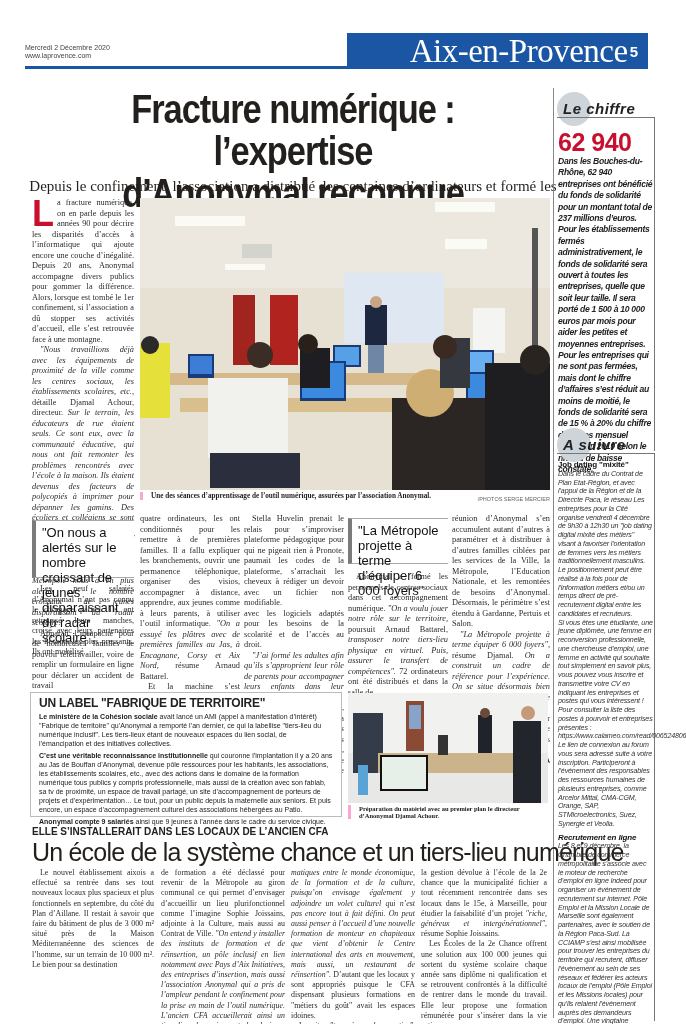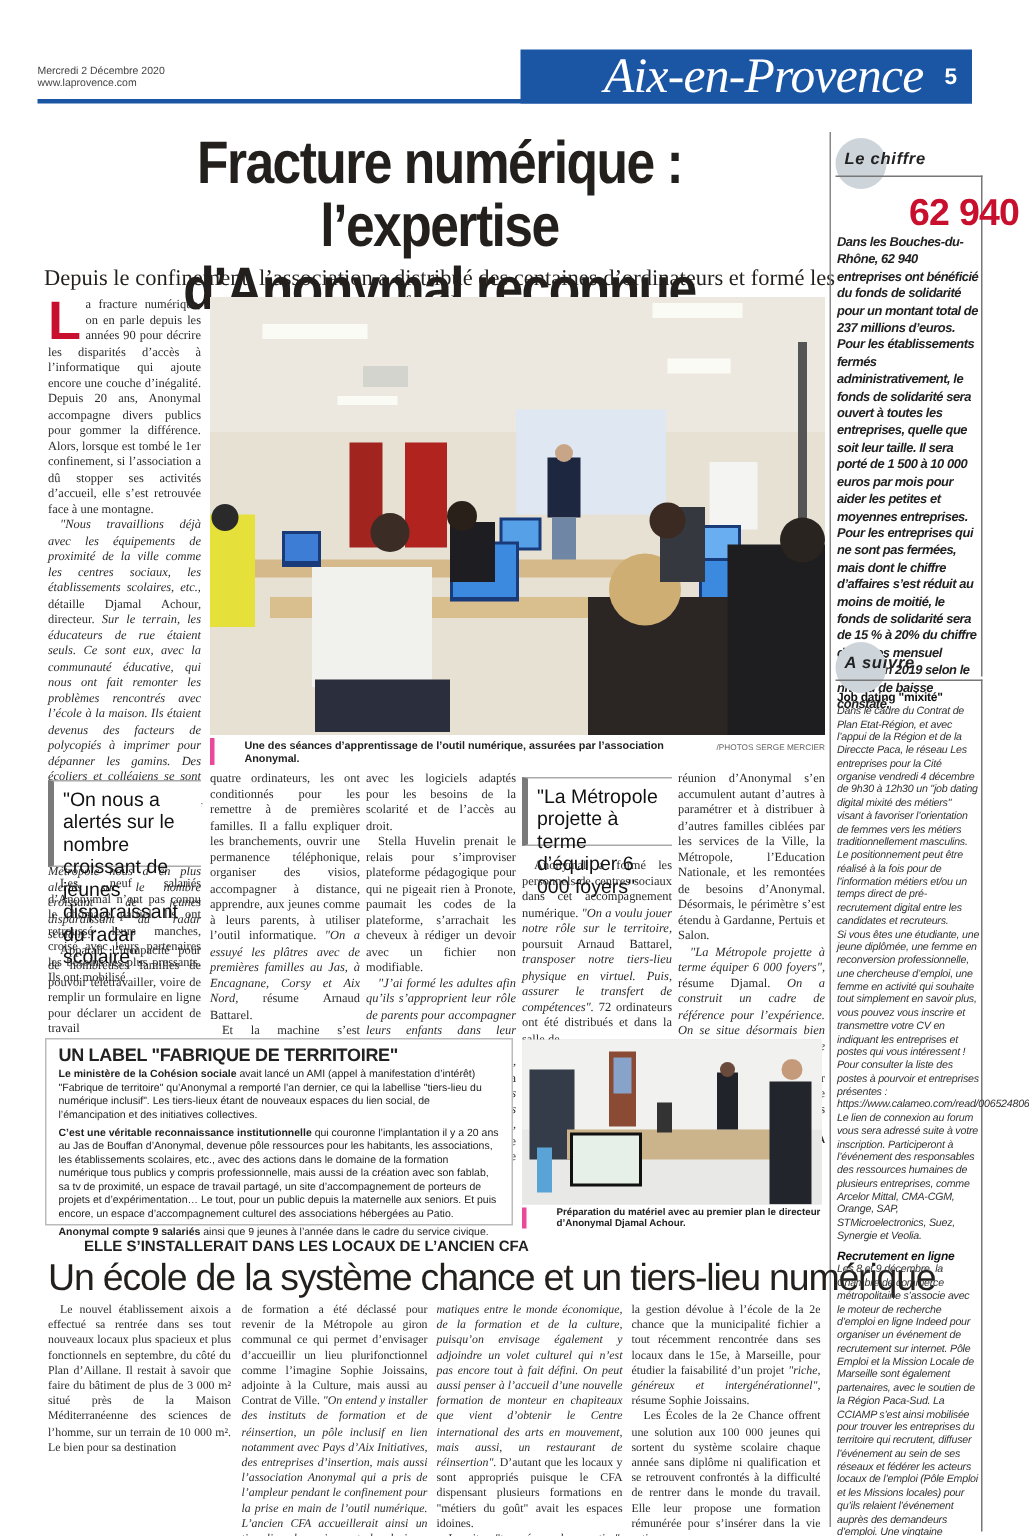--- a/index.html
+++ b/index.html
@@ -4,59 +4,59 @@
 <style>
   * { box-sizing: border-box; margin: 0; padding: 0; }
   html, body { width: 686px; height: 1024px; background: #fff; overflow: hidden; }
   body { position: relative; font-family: "DejaVu Serif", serif; color: #222; }
   .abs { position: absolute; }
 
   
   .hdr-date { left: 25px; top: 44px; font-family: "Liberation Sans", sans-serif; font-size: 7px; line-height: 8px; color: #444; }
   .hdr-rule { left: 25px; top: 66px; width: 623px; height: 3px; background: #1b56a4; }
   .hdr-band { left: 347px; top: 33px; width: 301px; height: 36px; background: #1b56a4; color: #fff; display: flex; align-items: center; justify-content: flex-end; padding-right: 10px; }
-  .hdr-band .sect { font-family: "Liberation Serif", serif; font-style: italic; font-size: 33px; letter-spacing: -0.5px; margin-right: 14px; }
+  .hdr-band .sect { font-family: "Liberation Serif", serif; font-size: 33px; letter-spacing: -0.5px; margin-right: 2px; }
   .hdr-band .pg { font-family: "Liberation Sans", sans-serif; font-weight: bold; font-size: 15px; }
 
   
   .headline { left: 28px; top: 88px; width: 530px; text-align: center; font-family: "Liberation Sans", sans-serif; font-weight: bold; font-size: 40px; line-height: 42px; letter-spacing: -1.2px; color: #231f1c; transform: scaleX(0.86); transform-origin: center top; }
   .subhead { left: 28px; top: 178px; width: 530px; text-align: center; font-family: "Liberation Serif", serif; font-size: 15px; color: #231f1c; }
 
   .vrule { left: 553px; top: 88px; width: 1px; height: 930px; background: #888; }
 
   
   .col { font-family: "Liberation Serif", serif; font-size: 8.3px; line-height: 10.5px; text-align: justify; color: #2b2b2b; }
   .col p { text-indent: 8px; }
   .col .it { font-style: italic; }
   .dropcap { float: left; font-family: "Liberation Sans", sans-serif; font-weight: bold; color: #c8102e; font-size: 36px; line-height: 30px; margin: 1px 3px 0 0; }
 
   
   .photo-main { left: 140px; top: 198px; width: 410px; height: 292px; overflow: hidden; background: #e9e3d6; }
-  .caption { font-family: Liberation Sans, sans-serif; font-size: 7.2px; font-weight: bold; color: #222; border-left: 3px solid #ec4899; padding-left: 20px; }
+  .caption { font-family: Liberation Serif, serif; font-size: 7.2px; font-weight: bold; color: #222; border-left: 3px solid #f9a8d4; padding-left: 8px; }
   .credit { font-family: "Liberation Sans", sans-serif; font-size: 5.5px; color: #666; }
 
   
   .quote { border-left: 4px solid #7a7a7a; padding: 2px 6px; font-family: "Liberation Sans", sans-serif; font-size: 13px; line-height: 15px; color: #111; background: #fff; }
   .quote-box { border-left: 4px solid #7a7a7a; border-top: 1px solid #aaa; border-bottom: 1px solid #aaa; }
 
   
   .label-box { left: 30px; top: 692px; width: 312px; height: 125px; border: 1px solid #bbb; padding: 6px 8px; font-family: "Liberation Sans", sans-serif; font-size: 7px; line-height: 9px; color: #222; background: #fff; }
   .label-box h3 { font-size: 12px; font-weight: bold; margin-bottom: 4px; letter-spacing: -0.2px; }
   .label-box p { margin-bottom: 3px; }
   .label-box b { font-weight: bold; }
 
   .photo-small { left: 348px; top: 693px; width: 200px; height: 110px; overflow: hidden; background: #ddd; }
 
   
-  .kicker { left: 32px; top: 826px; font-family: "Liberation Sans", sans-serif; font-weight: bold; font-size: 10px; color: #222; margin-left: 24px; }
+  .kicker { left: 32px; top: 826px; font-family: "Liberation Sans", sans-serif; font-weight: bold; font-size: 10px; color: #222; }
   .lower-title { left: 32px; top: 838px; font-family: "Liberation Sans", sans-serif; font-size: 25px; letter-spacing: -0.8px; color: #231f1c; }
   .circle { width: 34px; height: 34px; border-radius: 50%; background: #cdd4da; }
-  .side-title { font-family: "Liberation Sans", sans-serif; font-weight: bold; font-style: italic; font-size: 11px; color: #222; letter-spacing: 0.5px; }
+  .side-title { font-family: "Liberation Sans", sans-serif; font-weight: bold; font-style: italic; font-size: 15px; color: #222; letter-spacing: 0.5px; }
   .side-box { border-right: 1px solid #777; border-top: 1px solid #777; }
-  .big-num { font-family: "Liberation Sans", sans-serif; font-size: 25px; font-weight: bold; color: #c8102e; letter-spacing: -0.5px; margin-left: 48px; }
+  .big-num { font-family: "Liberation Sans", sans-serif; font-size: 25px; font-weight: bold; color: #c8102e; letter-spacing: -0.5px; }
   .chiffre-txt { font-family: "Liberation Sans", sans-serif; font-size: 8.6px; line-height: 11.4px; font-style: italic; font-weight: bold; color: #222; letter-spacing: -0.3px; }
   .suivre-txt { font-family: "Liberation Sans", sans-serif; font-size: 7.1px; line-height: 8.75px; font-style: italic; color: #333; letter-spacing: -0.15px; }
   .suivre-txt h4 { font-style: normal; font-weight: bold; font-size: 8px; color: #111; }
   .suivre-txt h4.i { font-style: italic; }
   .sig { font-family: "Liberation Sans", sans-serif; font-weight: bold; font-size: 7px; text-align: right; }
 </style>
 </head>
 <body>
 
 <div class="abs hdr-date">
@@ -136,22 +136,22 @@
 <div class="abs col" style="left:32px; top:584px; width:102px;">
   <p>Les neuf salariés d’Anonymal n’ont pas connu le chômage partiel. Ils ont retroussé leurs manches, croisé avec leurs partenaires les besoins les plus pressants. Ils ont mobilisé</p>
 </div>
 
 <div class="abs col" style="left:140px; top:514px; width:100px;">
   <p style="text-indent:0"><span>quatre ordinateurs, les ont conditionnés pour les remettre à de premières familles. Il a fallu expliquer les branchements, ouvrir une permanence téléphonique, organiser des visios, accompagner à distance, apprendre, aux jeunes comme à leurs parents, à utiliser l’outil informatique.</span><span class="it"> "On a essuyé les plâtres avec de premières familles au Jas, à Encagnane, Corsy et Aix Nord,</span><span> résume Arnaud Battarel.</span></p>
   <p>Et la machine s’est emballée. Grâce à des appels sur les réseaux sociaux, des entreprises, des particuliers, les services de la ville d’Aix et de la Métropole, ont envoyé 300 ordinateurs en parfait état de marche qu’il a fallu reconditionner et équiper</p>
 </div>
 
 <div class="abs col" style="left:244px; top:514px; width:100px;">
+  <p>Stella Huvelin prenait le relais pour s’improviser plateforme pédagogique pour qui ne pigeait rien à Pronote, paumait les codes de la plateforme, s’arrachait les cheveux à rédiger un devoir avec un fichier non modifiable.</p>
   <p style="text-indent:0">avec les logiciels adaptés pour les besoins de la scolarité et de l’accès au droit.</p>
-  <p>Stella Huvelin prenait le relais pour s’improviser plateforme pédagogique pour qui ne pigeait rien à Pronote, paumait les codes de la plateforme, s’arrachait les cheveux à rédiger un devoir avec un fichier non modifiable.</p>
   <p class="it">"J’ai formé les adultes afin qu’ils s’approprient leur rôle de parents pour accompagner leurs enfants dans leur scolarité".</p>
   <p><span>Avec le déconfinement, Anonymal n’a pas baissé la garde.</span><span class="it"> "Les premiers ateliers en présentiel parents-enfants ont affiché complet,</span><span> poursuivent Stéphane Delhaye et Marie-Julie Peltier.</span></p>
 </div>
 
 <div class="abs quote quote-box" style="left:348px; top:518px; width:100px; height:46px; padding:4px 6px;">"La Métropole projette à terme d’équiper 6 000 foyers"</div>
 
 <div class="abs col" style="left:348px; top:572px; width:100px;">
   <p><span>Anonymal a formé les personnels de centres sociaux dans cet accompagnement numérique.</span><span class="it"> "On a voulu jouer notre rôle sur le territoire,</span><span> poursuit Arnaud Battarel,</span><span class="it"> transposer notre tiers-lieu physique en virtuel. Puis, assurer le transfert de compétences".</span><span> 72 ordinateurs ont été distribués et dans la salle de</span></p>
 </div>
 

